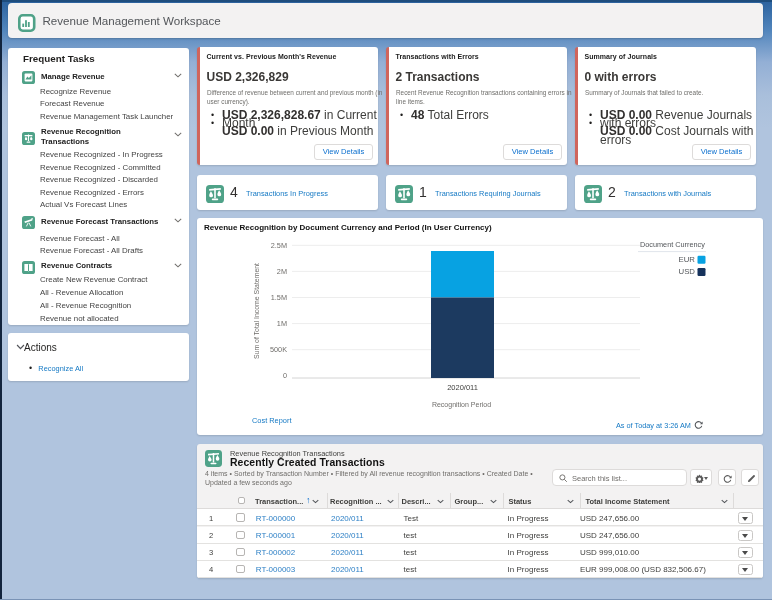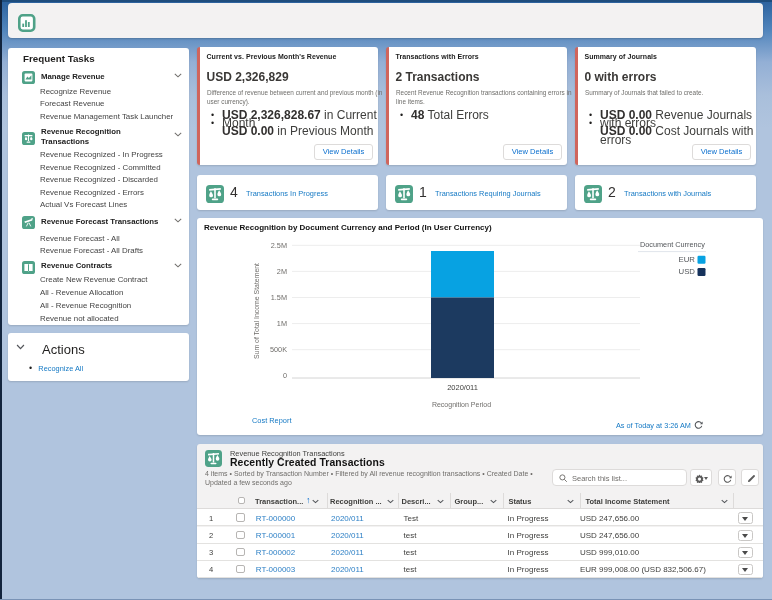--- a/index.html
+++ b/index.html
@@ -60,20 +60,21 @@
 
 <div class="hdr">
   <span class="hicon">
   <svg width="17.5" height="18" viewBox="0 0 17.5 18">
         <rect x="1.3" y="1.3" width="14.9" height="15.4" rx="3.4" fill="#fff" stroke="#4fa288" stroke-width="2.6"></rect>
         <rect x="4.3" y="9.6" width="1.8" height="3.4" fill="#4fa288"></rect>
         <rect x="7.1" y="6.2" width="1.8" height="6.8" fill="#4fa288"></rect>
         <rect x="9.9" y="8" width="1.8" height="5" fill="#4fa288"></rect>
       </svg>
   </span>
+  <span class="ht">Revenue Management Workspace</span>
 </div>
 
 <div class="card lp">
   <div class="ft">Frequent Tasks</div>
   <div class="sico" style="top:22px;"><svg width="13" height="13" viewBox="0 0 13 13">
         <rect width="13" height="13" rx="2.6" fill="#4fa288"></rect>
         <rect x="2.6" y="2.6" width="7.8" height="7.8" rx="0.8" fill="#fff"></rect>
         <path d="M3.4 8.6 L5.4 5.4 L6.9 7 L9.4 4.3 L9.4 8.6 Z" fill="#4fa288"></path>
       </svg></div>
   <div class="shead" style="top:23.5px;">Manage Revenue</div>
@@ -126,21 +127,21 @@
   <div class="item" style="top:227px;">Create New Revenue Contract</div>
   <div class="item" style="top:239.5px;">All - Revenue Allocation</div>
   <div class="item" style="top:253px;">All - Revenue Recognition</div>
   <div class="item" style="top:266px;">Revenue not allocated</div>
 </div>
 
 <div class="card ap">
   <svg style="position:absolute;left:7.5px;top:11px" width="9" height="6" viewBox="0 0 10 7">
       <path d="M1 1.2 L5 5.4 L9 1.2" fill="none" stroke="#54565b" stroke-width="1.4"></path>
     </svg>
-  <div style="position:absolute;left:34px;top:9.5px;font-size:13px;color:#201f1e;">Actions</div>
+  <div style="position:absolute;left:16px;top:9.5px;font-size:10px;color:#201f1e;">Actions</div>
   <div style="position:absolute;left:21px;top:30px;font-size:7.4px;color:#1579c4;"><span style="color:#201f1e;font-size:9px;">•</span>&nbsp;&nbsp;&nbsp;Recognize All</div>
 </div>
 
 <div class="mcard" style="left:197px;">
   <div class="mc-t">Current vs. Previous Month's Revenue</div>
   <div class="mc-big">USD 2,326,829</div>
   <div class="mc-desc">Difference of revenue between current and previous month (in<br>user currency).</div>
   <div class="mc-dots">•<br>•</div>
   <div class="mc-b"><b>USD 2,326,828.67</b> in Current Month<br><b>USD 0.00</b> in Previous Month</div>
   <div class="vd">View Details</div>

